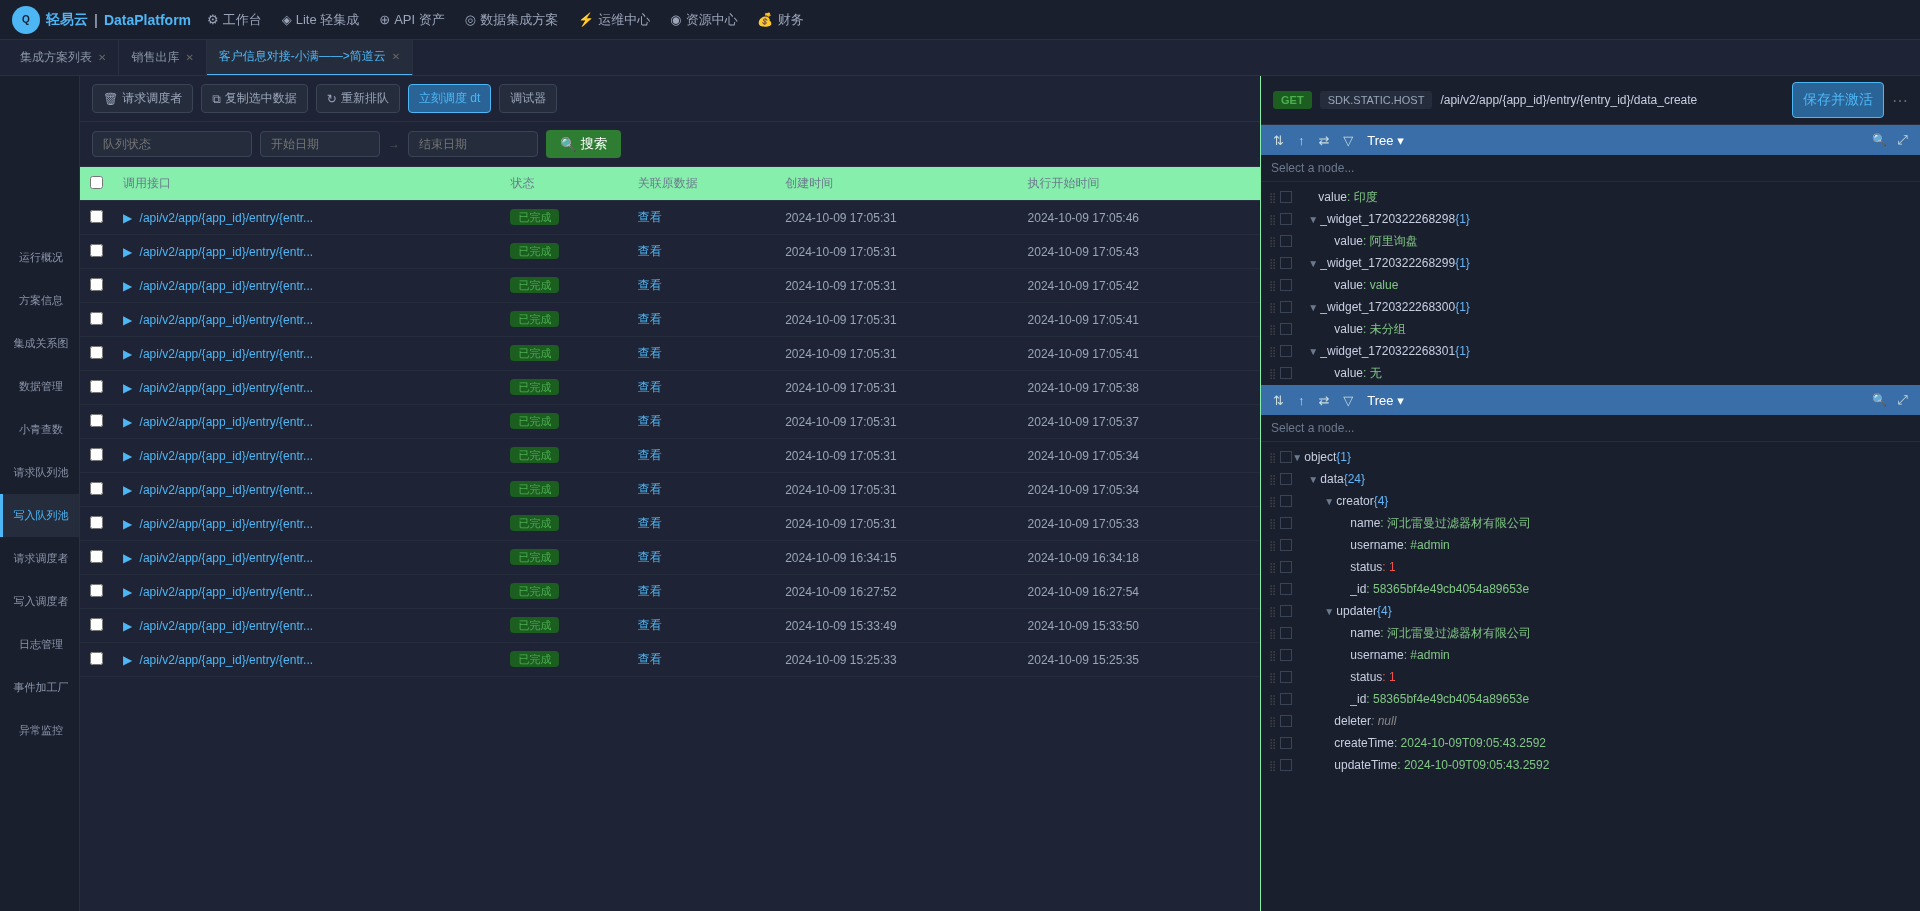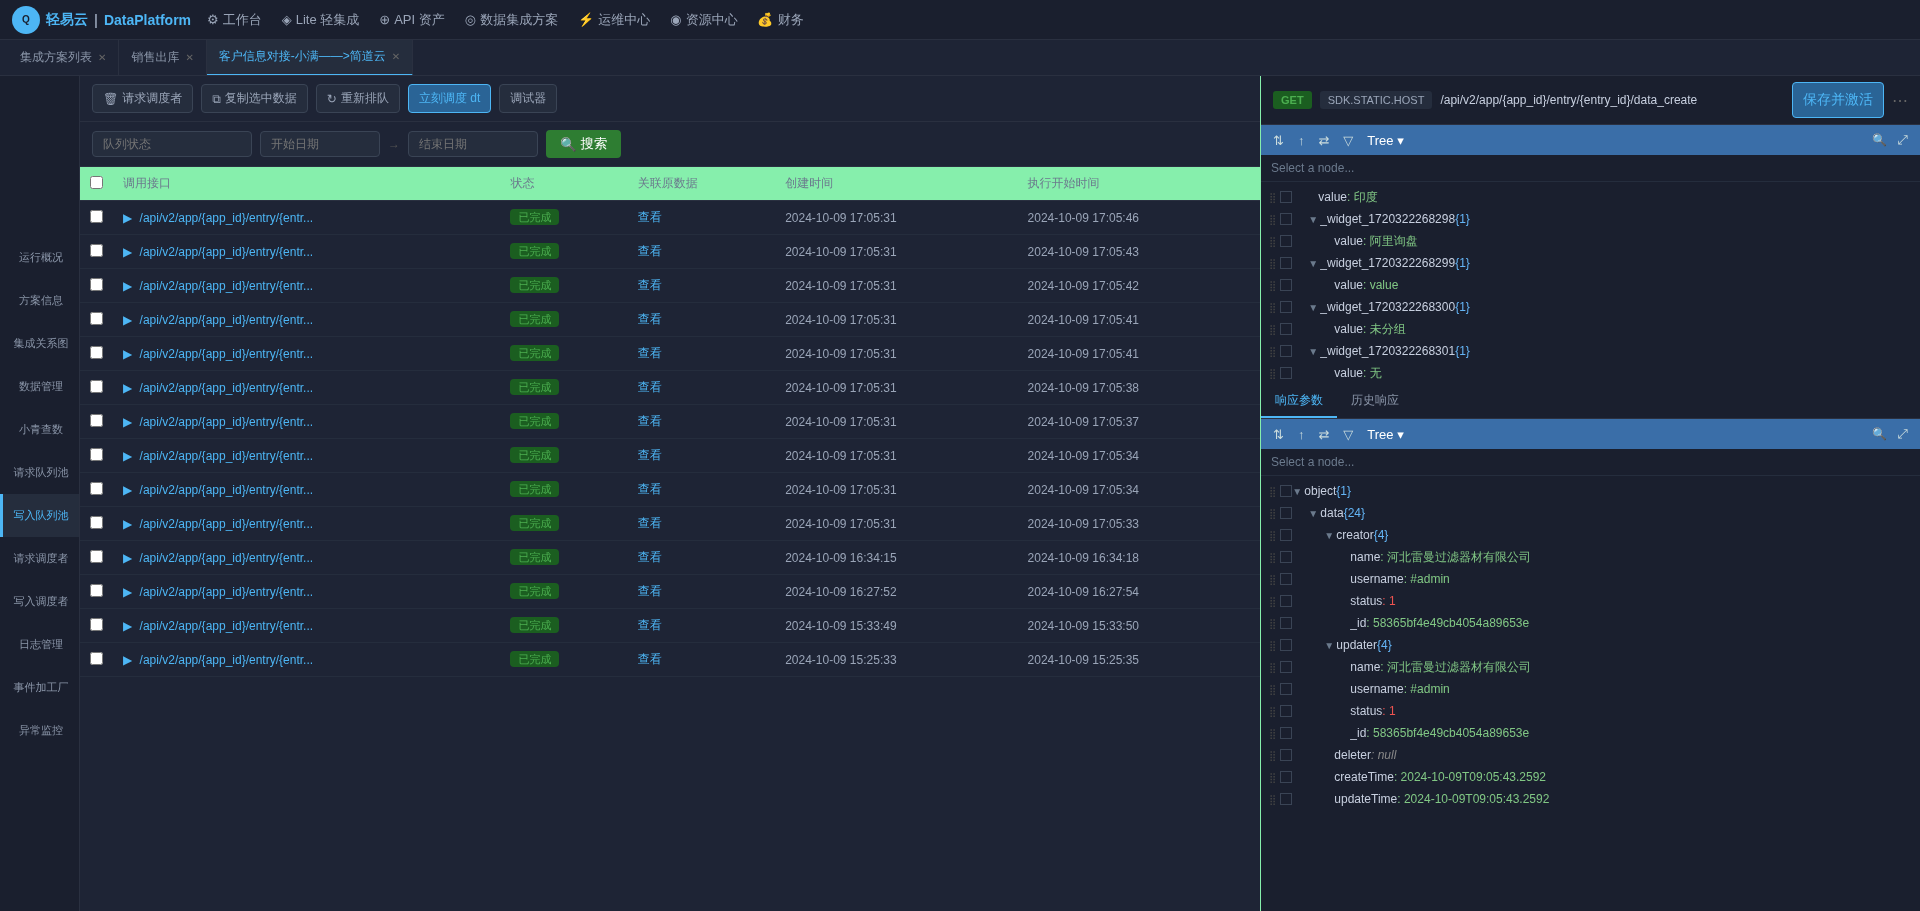--- a/index.html
+++ b/index.html
@@ -488,24 +488,20 @@
     <span class="tree-value-green"> : 无</span>
   </div>
           <div class="tree-row">
 
     <span style="display:inline-block;width:16px;"></span>
 
   </div>
         </div>
     </div>
 
-    <div class="resp-tabs">
-      <div class="resp-tab active">响应参数</div>
-      <div class="resp-tab">历史响应</div>
-    </div>
 
     <div class="bottom-tree" style="flex:1; display:flex; flex-direction:column; overflow:hidden;">
       <div class="tree-header">
         <span class="tree-icon-btn">⇅</span>
         <span class="tree-icon-btn">↑</span>
         <span class="tree-icon-btn">⇄</span>
         <span class="tree-icon-btn">▽</span>
         <span class="tree-label">Tree ▾</span>
         <span class="search-icon-btn">🔍</span>
         <span class="tree-icon-btn">⤢</span>

